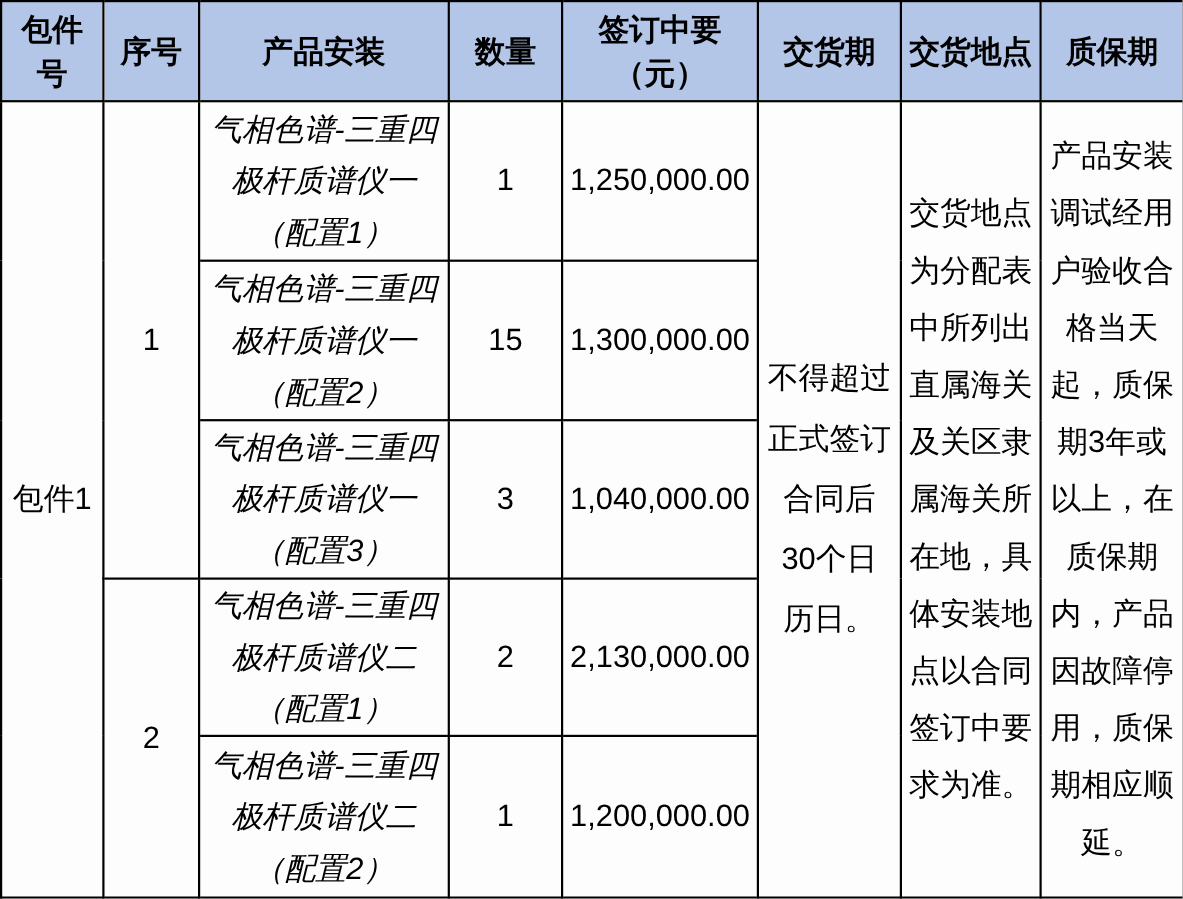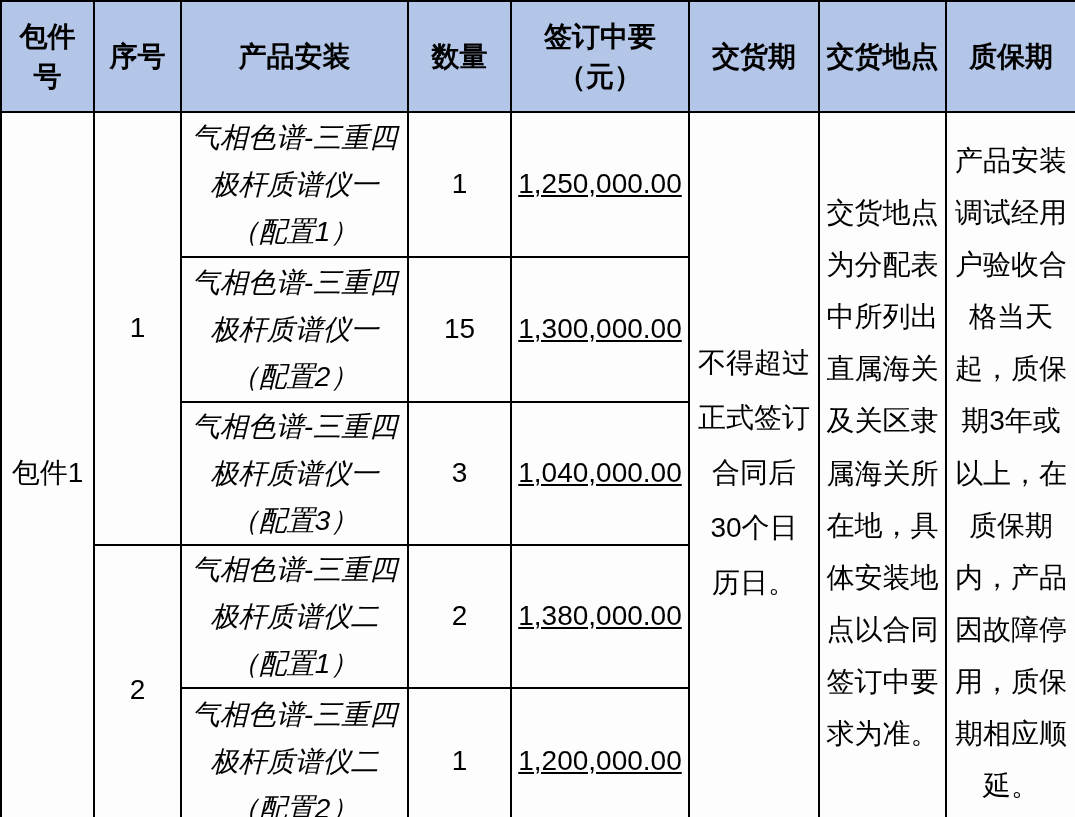--- a/index.html
+++ b/index.html
@@ -31,21 +31,21 @@
     font-size: 28px;
     line-height: 1.4;
   }
   .doc-table td {
     background: #fdfdfe;
     font-size: 28px;
     line-height: 1.45;
   }
   td.item-cell    { line-height: 1.68; font-style: italic; }
   td.qty-cell     { font-size: 28px; }
-  td.price-cell   { font-size: 28px; letter-spacing: 0px; text-decoration: underline; }
+  td.price-cell   { font-size: 28px; letter-spacing: 0px; }
   td.period-cell  { line-height: 1.96; }
   td.place-cell   { line-height: 1.86; }
   td.warranty-cell{ line-height: 1.86; }
   td.package-cell { font-size: 28px; }
   td.serial-cell  { font-size: 28px; }
 </style>
 </head>
 <body>
 
 <table class="doc-table">
@@ -54,21 +54,21 @@
     <col style="width:87px">
     <col style="width:227px">
     <col style="width:103px">
     <col style="width:178px">
     <col style="width:130px">
     <col style="width:127px">
     <col style="width:130px">
   </colgroup>
 
   <tbody>
-      <tr style="height:111px">
+      <tr style="height:91px">
     <th>包件
 号</th>
     <th>序号</th>
     <th>产品安装</th>
     <th>数量</th>
     <th>签订中要
 （元）</th>
     <th>交货期</th>
     <th>交货地点</th>
     <th>质保期</th>
@@ -128,21 +128,21 @@
     <td class="qty-cell">3</td>
     <td class="price-cell">1,040,000.00</td>
   </tr>
 
   <tr style="height:142px">
     <td class="serial-cell" rowspan="2">2</td>
     <td class="item-cell">气相色谱-三重四
 极杆质谱仪二
 （配置1）</td>
     <td class="qty-cell">2</td>
-    <td class="price-cell">1,380,000.00</td>
+    <td class="price-cell">2,130,000.00</td>
   </tr>
 
   <tr style="height:147px">
     <td class="item-cell">气相色谱-三重四
 极杆质谱仪二
 （配置2）</td>
     <td class="qty-cell">1</td>
     <td class="price-cell">1,200,000.00</td>
   </tr>
 </tbody>

